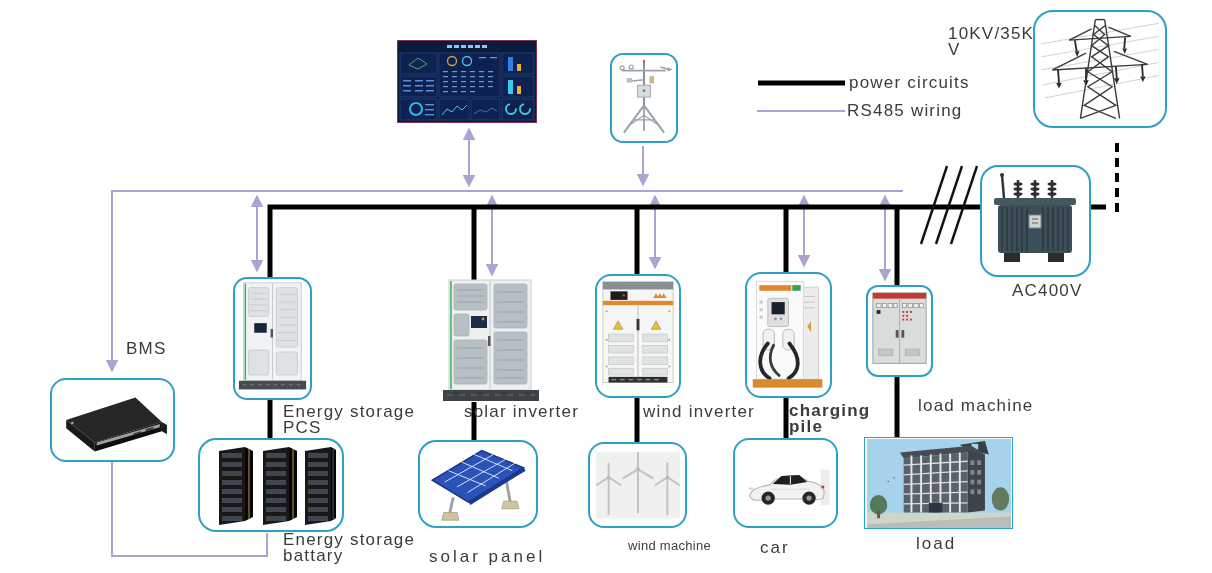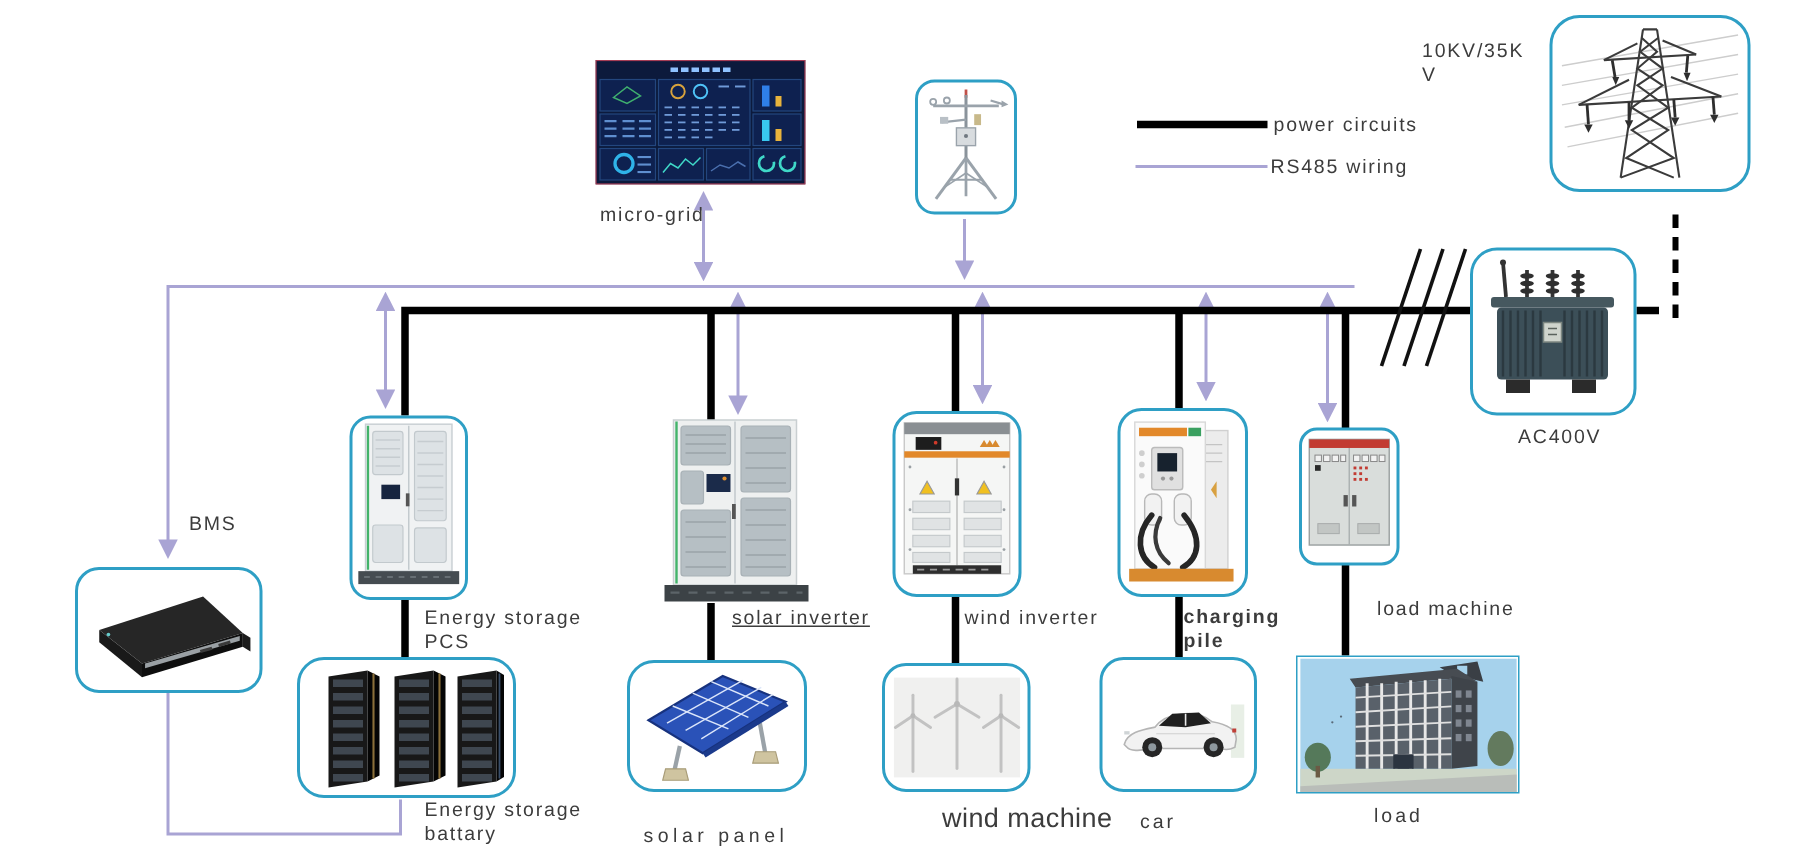--- a/index.html
+++ b/index.html
@@ -1,19 +1,19 @@
 <!DOCTYPE html>
 <html><head>
 <meta charset="utf-8">
 <style>
   html,body{margin:0;padding:0;background:#fff;}
   #canvas{position:relative;width:1212px;height:573px;background:#ffffff;overflow:hidden;
           font-family:"Liberation Sans",sans-serif;}
   #wires{position:absolute;left:0;top:0;width:1212px;height:573px;}
-  .lbl{position:absolute;font-size:13px;line-height:15.5px;color:#3c3c3c;
+  .lbl{position:absolute;font-size:17px;line-height:15.5px;color:#3c3c3c;
        letter-spacing:1.2px;white-space:nowrap;}
   .tealbox{position:absolute;background:#fff;border:2px solid #2e9fc5;border-radius:16px;
            box-sizing:border-box;display:flex;align-items:center;justify-content:center;}
   .sqbox{position:absolute;background:#fff;border:1.5px solid #2e9fc5;box-sizing:border-box;
          display:flex;align-items:center;justify-content:center;}
   .imgwrap{position:absolute;display:flex;align-items:center;justify-content:center;}
 </style>
 </head>
 <body>
 
@@ -140,21 +140,20 @@
       <rect x="28" y="64" width="9" height="1.4" fill="#5f8fd0"></rect>
         <rect x="28" y="69" width="9" height="1.4" fill="#5f8fd0"></rect>
         <rect x="28" y="74" width="9" height="1.4" fill="#5f8fd0"></rect>
       <polyline points="45,75 50,69 55,72 60,66 65,70 70,65" fill="none" stroke="#3fd8c8" stroke-width="1"></polyline>
       <polyline points="77,74 83,70 89,72 95,68 100,71" fill="none" stroke="#4a6fae" stroke-width="1"></polyline>
       <circle cx="114" cy="69" r="5" fill="none" stroke="#3fd8c8" stroke-width="1.8" stroke-dasharray="22 8"></circle>
       <circle cx="128" cy="69" r="5" fill="none" stroke="#3fd8c8" stroke-width="1.8" stroke-dasharray="22 8"></circle>
     </svg>
   </div>
   <div class="lbl" style="left:400px;top:135px;">
-    <div>micro-grid</div>
   </div>
 
   <div class="tealbox" style="left:610px;top:53px;width:68px;height:90px;border-radius:13px;">
     <svg width="62" height="84" viewBox="0 0 68 88">
       <line x1="34" y1="2" x2="34" y2="8" stroke="#c05048" stroke-width="2"></line>
       <line x1="34" y1="6" x2="34" y2="52" stroke="#8a939b" stroke-width="2.2"></line>
       <line x1="10" y1="14" x2="58" y2="14" stroke="#9aa3ab" stroke-width="2"></line>
       <circle cx="10" cy="11" r="2.2" fill="none" stroke="#9aa3ab" stroke-width="1.3"></circle>
       <circle cx="20" cy="10" r="2.2" fill="none" stroke="#9aa3ab" stroke-width="1.3"></circle>
       <line x1="52" y1="10" x2="62" y2="13" stroke="#9aa3ab" stroke-width="1.6"></line>
@@ -411,21 +410,21 @@
           <line x1="26" y1="117" x2="32" y2="117"></line>
           <line x1="38" y1="117" x2="44" y2="117"></line>
         <line x1="50" y1="117" x2="56" y2="117"></line>
           <line x1="62" y1="117" x2="68" y2="117"></line>
           <line x1="74" y1="117" x2="80" y2="117"></line>
         <line x1="86" y1="117" x2="92" y2="117"></line>
           <line x1="98" y1="117" x2="102" y2="117"></line>
       </g>
     </svg>
   </div>
-  <div class="lbl" style="left:488px;top:404px;text-decoration:underline;">solar inverter</div>
+  <div class="lbl" style="left:464px;top:404px;">solar inverter</div>
 
   <div class="tealbox" style="left:595px;top:274px;width:86px;height:124px;border-radius:16px;">
     <svg width="78" height="114" viewBox="0 0 82 120">
       <rect x="4" y="3" width="74" height="106" fill="#f5f6f5" stroke="#c9c9c9" stroke-width="1"></rect>
       <rect x="4" y="3" width="74" height="8" fill="#8a8f93"></rect>
       <rect x="4" y="23" width="74" height="4.5" fill="#e2882a"></rect>
       <rect x="12" y="13" width="18" height="9" fill="#1d1d1d"></rect>
       <circle cx="26" cy="17" r="1.3" fill="#d03a2a"></circle>
       <g fill="#d88a2f">
         <polygon points="60,15 63,20 57,20"></polygon>
@@ -572,21 +571,21 @@
         <line x1="76" y1="30" x2="76" y2="68"></line>
         <line x1="76" y1="30" x2="76" y2="16"></line>
           <line x1="76" y1="30" x2="64" y2="38"></line>
           <line x1="76" y1="30" x2="88" y2="38"></line>
       </g>
       <circle cx="46" cy="22" r="2" fill="#b8b8b8"></circle>
         <circle cx="16" cy="30" r="1.7" fill="#b8b8b8"></circle>
         <circle cx="76" cy="30" r="1.7" fill="#b8b8b8"></circle>
     </svg>
   </div>
-  <div class="lbl" style="left:628px;top:538px;font-size:18px;letter-spacing:0.3px;">wind machine</div>
+  <div class="lbl" style="left:628px;top:538px;font-size:13px;letter-spacing:0.3px;">wind machine</div>
 
   <div class="tealbox" style="left:733px;top:438px;width:105px;height:90px;border-radius:16px;">
     <svg width="97" height="80" viewBox="0 0 105 90">
       <rect x="92" y="30" width="10" height="40" fill="#e8efe6"></rect>
       <path d="M12,60 C14,51 25,49 35,47 C43,36 66,33 78,43 C90,45 96,49 96,56 L95,62 C91,64 87,64 85,63 L29,63 C25,65 16,65 14,62 Z" fill="#f2f2f2" stroke="#b5b5b5" stroke-width="1.2"></path>
       <polygon points="38,46 48,37 68,36 77,44 58,47" fill="#1f1f1f"></polygon>
       <line x1="58" y1="37" x2="58" y2="46" stroke="#e8e8e8" stroke-width="1.2"></line>
       <line x1="36" y1="52" x2="80" y2="52" stroke="#cfcfcf" stroke-width="0.8"></line>
       <circle cx="33" cy="62" r="7.5" fill="#262626"></circle>
         <circle cx="33" cy="62" r="3" fill="#8e989e"></circle>

